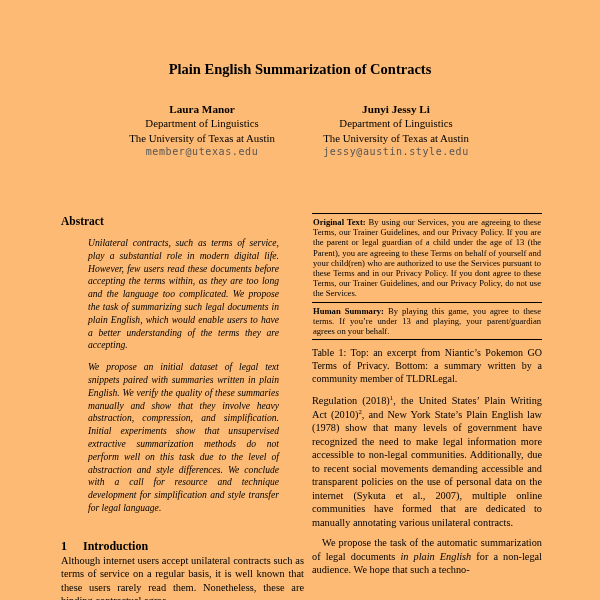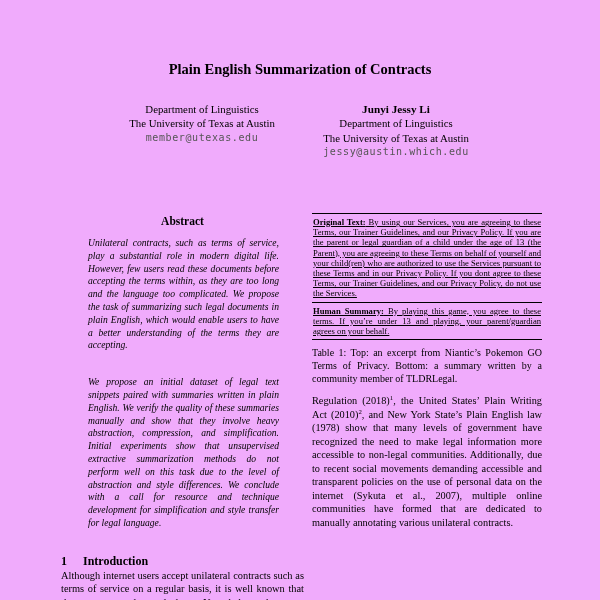--- a/index.html
+++ b/index.html
@@ -1,75 +1,76 @@
 <!DOCTYPE html>
 <html lang="en"><head>
 <meta charset="utf-8">
 <style>
   html,body { margin:0; padding:0; background:#e9e9e9; }
   #page {
     position:relative; width:600px; height:600px; margin:0 auto;
-    background:#f0abfc; overflow:hidden;
+    background:#fdba74; overflow:hidden;
     font-family:"Liberation Serif", serif; color:#000;
   }
   .paper-title {
     position:absolute; top:61px; left:0; width:600px;
     text-align:center; font-size:14.5px; font-weight:bold;
   }
   .author { position:absolute; top:102px; width:240px; text-align:center;
     font-size:10.8px; line-height:14.3px; }
   .author.a0 { left:82px; }
   .author.a1 { left:276px; }
   .author .name { font-weight:bold; font-size:11.2px; }
   .author .email {
     font-family:"DejaVu Sans Mono", monospace; font-size:10px;
     letter-spacing:0.6px; color:#555;
   }
   
   .col-left { position:absolute; left:61px; top:215px; width:243px; }
-  .abstract-head { text-align:center; font-weight:bold; font-size:11.5px; }
+  .abstract-head { font-weight:bold; font-size:11.5px; }
   .abstract { margin:10px 25px 0 27px; font-size:9.6px; line-height:12.8px;
     text-align:justify;font-style:italic; }
   .abstract p { margin:0; }
-  .abstract p + p { margin-top:24px; }
+  .abstract p + p { margin-top:9px; }
   .sec-head { margin-top:24px; font-size:12px; font-weight:bold; }
   .sec-head .num { display:inline-block; width:22px; }
   .body-par { font-size:10.4px; line-height:13.5px; text-align:justify; margin:0; }
   .col-left .body-par { }
   
   .col-right { position:absolute; left:312px; top:213px; width:230px; }
-  .t1box { border-top:1.5px solid #000; border-bottom:1.5px solid #000;text-decoration:underline; }
+  .t1box { border-top:1.5px solid #000; border-bottom:1.5px solid #000; }
   .t1row { padding:3px 1px; font-size:8.6px; line-height:10.2px; text-align:justify; }
   .t1row.first { border-bottom:1px solid #000; }
   .t1row b { font-size:8.6px; }
   .t1caption { margin-top:6px; font-size:10px; line-height:13px; text-align:justify; }
   .col-right .body-par { font-size:10.3px; }
   .col-right .p1 { margin-top:9px; }
   .col-right .p2 { margin-top:7px; text-indent:10px; }
   sup.fn { font-size:6.8px; line-height:0; vertical-align:super; }
   .ital { font-style:italic; }
 </style>
 </head>
 <body>
 
 <div id="page">
 
   <div class="paper-title">Plain English Summarization of Contracts</div>
 
   <div class="author a0">
+    <div class="name">Laura Manor</div>
     <div>Department of Linguistics</div>
     <div>The University of Texas at Austin</div>
     <div class="email">member@utexas.edu</div>
   </div>
 
   <div class="author a1">
     <div class="name">Junyi Jessy Li</div>
     <div>Department of Linguistics</div>
     <div>The University of Texas at Austin</div>
-    <div class="email">jessy@austin.which.edu</div>
+    <div class="email">jessy@austin.style.edu</div>
   </div>
 
   <div class="col-left">
     <div class="abstract-head">Abstract</div>
     <div class="abstract">
       <p>Unilateral contracts, such as terms of service, play a substantial role in modern digital life. However, few users read these documents before accepting the terms within, as they are too long and the language too complicated. We propose the task of summarizing such legal documents in plain English, which would enable users to have a better understanding of the terms they are accepting.</p>
       <p>We propose an initial dataset of legal text snippets paired with summaries written in plain English. We verify the quality of these summaries manually and show that they involve heavy abstraction, compression, and simplification. Initial experiments show that unsupervised extractive summarization methods do not perform well on this task due to the level of abstraction and style differences. We conclude with a call for resource and technique development for simplification and style transfer for legal language.</p>
     </div>
     <div class="sec-head">
       <span class="num">1</span><span>Introduction</span>
@@ -84,15 +85,18 @@
       </div>
       <div class="t1row">
         <b>Human Summary:</b><span> By playing this game, you agree to these terms. If you’re under 13 and playing, your parent/guardian agrees on your behalf.</span>
       </div>
     </div>
     <div class="t1caption">Table 1: Top: an excerpt from Niantic’s Pokemon GO Terms of Privacy. Bottom: a summary written by a community member of TLDRLegal.</div>
 
     <p class="body-par p1">
       <span>Regulation (2018)</span><sup class="fn">1</sup><span>, the United States’ Plain Writing Act (2010)</span><sup class="fn">2</sup><span>, and New York State’s Plain English law (1978) show that many levels of government have recognized the need to make legal information more accessible to non-legal communities. Additionally, due to recent social movements demanding accessible and transparent policies on the use of personal data on the internet (Sykuta et al., 2007), multiple online communities have formed that are dedicated to manually annotating various unilateral contracts.</span>
     </p>
+    <p class="body-par p2">
+      <span>We propose the task of the automatic summarization of legal documents </span><span class="ital">in plain English</span><span> for a non-legal audience. We hope that such a techno-</span>
+    </p>
   </div>
 
 </div>
 
 </body></html>

